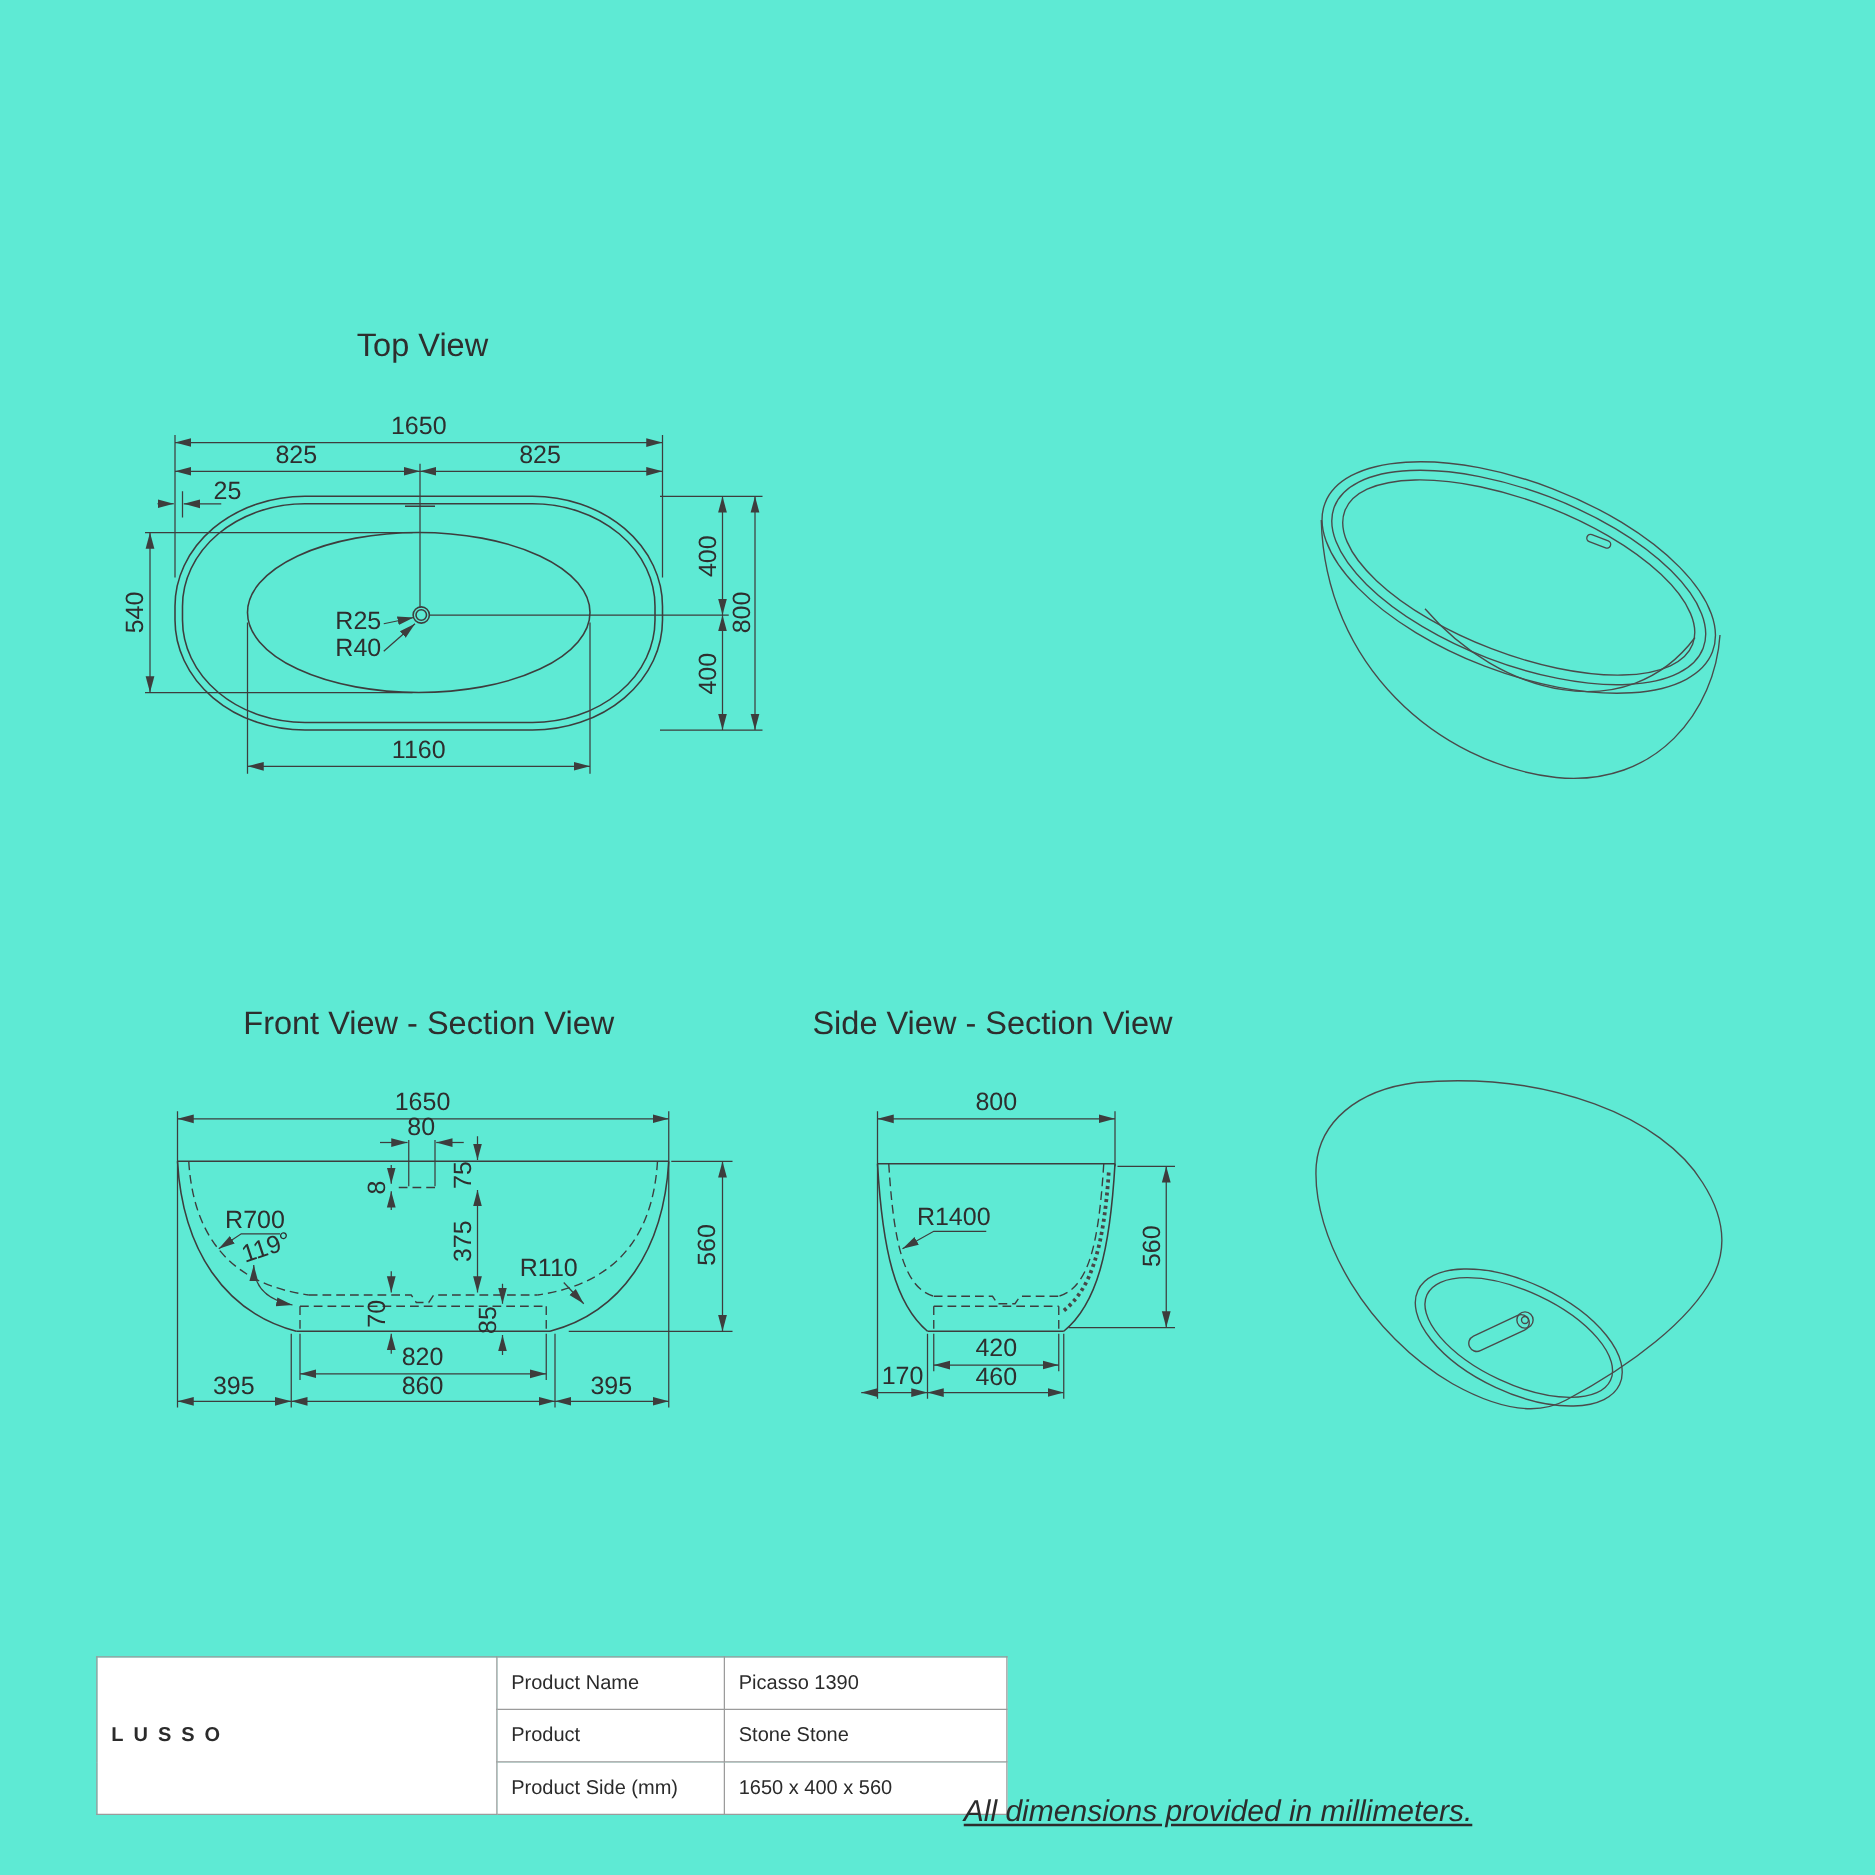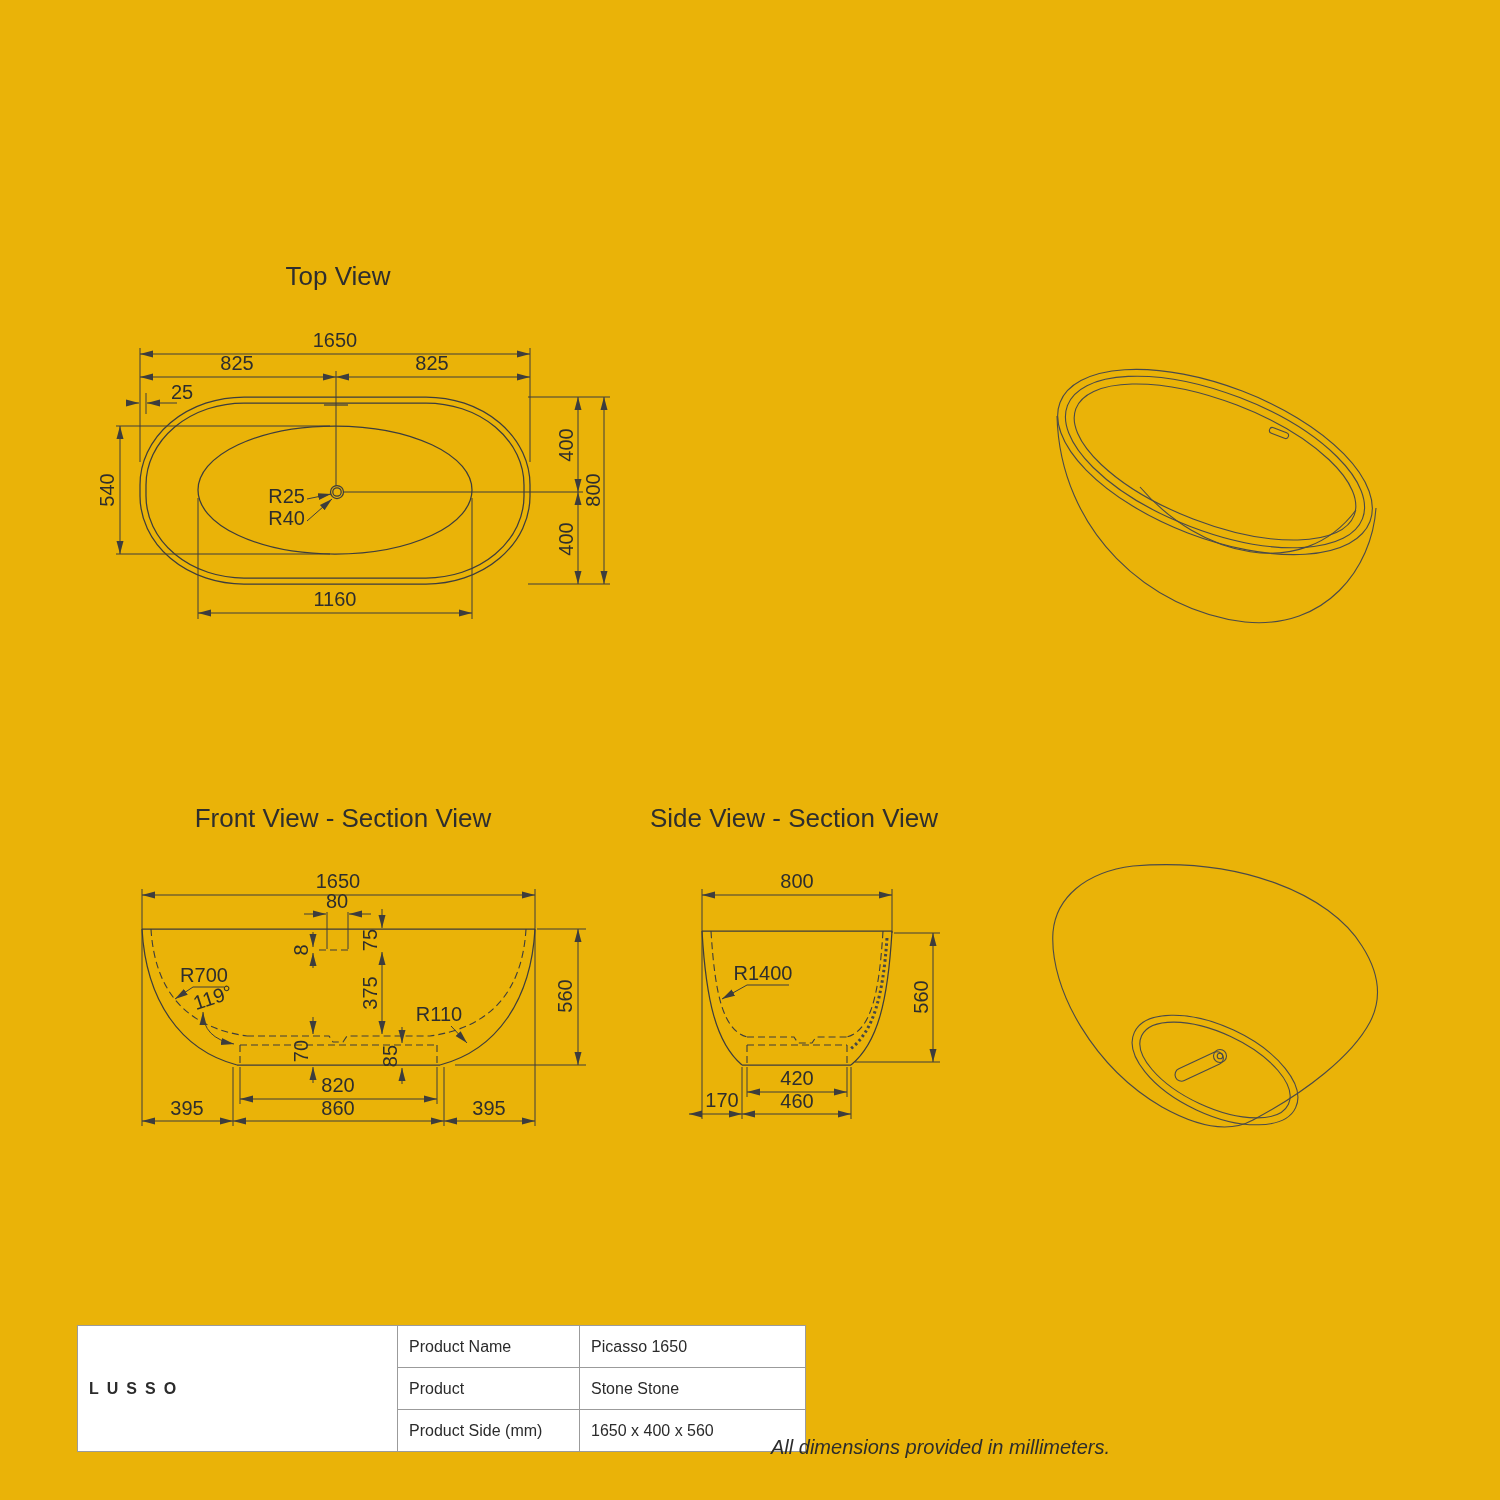--- a/index.html
+++ b/index.html
@@ -1,33 +1,33 @@
 <!DOCTYPE html>
 <html><head>
 <meta charset="utf-8">
 <style>
   html,body{margin:0;padding:0;background:#ffffff;}
-  .canvas{position:relative;width:1500px;height:1500px;background:#eab308;overflow:hidden;
+  .canvas{position:relative;width:1500px;height:1500px;background:#5eead4;overflow:hidden;
           font-family:"Liberation Sans",sans-serif;}
   svg{position:absolute;left:0;top:0;}
   svg text{font-family:"Liberation Sans",sans-serif;font-size:20px;fill:#2e2e2e;}
   svg text.title{font-size:26px;fill:#2e2e2e;}
   .s{stroke:#3d3d3d;fill:none;stroke-width:1.25;}           
   .d{stroke:#3d3d3d;fill:none;stroke-width:1.1;stroke-dasharray:7 4;} 
   .m{stroke:#3d3d3d;fill:none;stroke-width:1;}              
   .h{stroke:#474747;fill:none;stroke-width:3;stroke-dasharray:2.5 2.8;} 
   .iso{stroke:#4a4a4a;fill:none;stroke-width:1.1;}
   table.spec{position:absolute;left:77px;top:1325px;border-collapse:collapse;table-layout:fixed;}
   table.spec td{border:1px solid #9b9b9b;font-size:16px;color:#2b2b2b;height:41px;
                 padding:0 0 0 11px;vertical-align:middle;background:#fff;}
   td.logo-cell{width:308px;text-align:left;padding:0;font-size:70px;font-weight:bold;
                letter-spacing:8px;color:#151515;}
   td.lbl{width:170px;}
   td.val{width:214px;}
-  .footnote{position:absolute;left:771px;top:1436px;font-size:20px;font-style:italic;color:#2c2c2c;}
+  .footnote{position:absolute;left:771px;top:1436px;font-size:24px;font-style:italic;color:#2c2c2c;text-decoration:underline;}
 </style>
 </head>
 <body>
 
 <div class="canvas">
 
 <svg width="1500" height="1500" viewBox="0 0 1500 1500">
   <defs>
     <marker id="ah" markerWidth="14" markerHeight="10" refX="13" refY="5" orient="auto-start-reverse" markerUnits="userSpaceOnUse">
       <path d="M0,1.5 L13,5 L0,8.5 Z" fill="#3d3d3d"></path>
@@ -233,21 +233,21 @@
     <circle class="iso" cx="1220" cy="1056" r="6.5"></circle>
     <circle class="iso" cx="1220" cy="1056" r="2.8"></circle>
   </g>
 </svg>
 
   <table class="spec">
     <tbody>
         <tr>
       <td rowspan="3" class="logo-cell">LUSSO</td>
       <td class="lbl">Product Name</td>
-      <td class="val">Picasso 1650</td>
+      <td class="val">Picasso 1390</td>
     </tr>
     <tr>
       <td class="lbl">Product</td>
       <td class="val">Stone Stone</td>
     </tr>
     <tr>
       <td class="lbl">Product Side (mm)</td>
       <td class="val">1650 x 400 x 560</td>
     </tr>
   </tbody>

